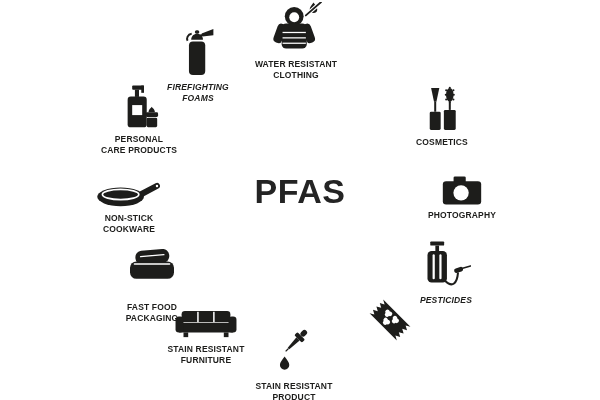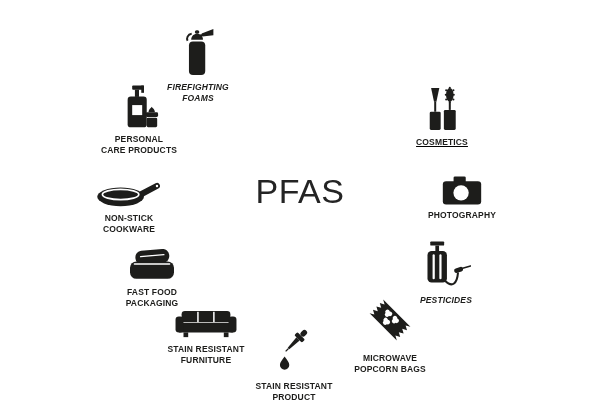--- a/index.html
+++ b/index.html
@@ -9,33 +9,52 @@
   }
   .item { position:absolute; width:120px; display:flex; flex-direction:column; align-items:center; }
   .item .label {
     margin-top:5px; font-size:8.5px; font-weight:bold; line-height:1.35;
     text-align:center; color:#1d1d1b; white-space:pre-line; letter-spacing:.15px;
   }
   .icon { display:block; }
   .icon svg { display:block; fill:#1d1d1b; }
   .pfas-title {
     position:absolute; left:230px; top:172px; width:140px; text-align:center;
-    font-size:34px; font-weight:normal; color:#242424; letter-spacing:.5px;
+    font-size:34px; font-weight:bold; color:#242424; letter-spacing:.5px;
   }
 </style>
 </head>
 <body>
 
 <div class="stage">
 
   <div class="pfas-title">PFAS</div>
 
-
-
-  <div class="item" style="left:382px; top:86px;text-decoration:underline;">
+  <div class="item" style="left:236px; top:2px;">
+    <span class="icon">
+      <svg viewBox="0 0 60 58" width="54" height="52">
+        <path d="M49.5 .5c2.3 3.2 4.2 5.1 4.2 7.5a4.2 4.2 0 1 1-8.4 0c0-2.4 1.9-4.3 4.2-7.5z"></path>
+        <line x1="41" y1="15" x2="58" y2="0" stroke="#fff" stroke-width="4.5"></line>
+        <line x1="41" y1="15" x2="58" y2="0" stroke="#1d1d1b" stroke-width="2" stroke-linecap="round"></line>
+        <circle cx="28" cy="16" r="10.5"></circle>
+        <circle cx="28" cy="17" r="5.5" fill="#fff"></circle>
+        <rect x="7" y="24" width="10" height="22" rx="4.5" transform="rotate(20 12 35)"></rect>
+        <rect x="39" y="24" width="10" height="22" rx="4.5" transform="rotate(-20 44 35)"></rect>
+        <rect x="14" y="24" width="28" height="28" rx="5"></rect>
+        <line x1="15" y1="34" x2="41" y2="34" stroke="#fff" stroke-width="1.4"></line>
+        <line x1="15" y1="40" x2="41" y2="40" stroke="#fff" stroke-width="1.4"></line>
+        <line x1="15" y1="46" x2="41" y2="46" stroke="#fff" stroke-width="1.4"></line>
+      </svg>
+    </span>
+    <div class="label">WATER RESISTANT
+CLOTHING</div>
+  </div>
+
+
+  <div class="item" style="left:382px; top:86px;">
     <span class="icon">
       <svg viewBox="0 0 34 50" width="31" height="46">
         <polygon points="4.5,2 13.5,2 10.3,17 7.7,17"></polygon>
         <rect x="7.9" y="17" width="2.2" height="11"></rect>
         <rect x="3" y="28" width="12" height="20" rx="1.5"></rect>
         <ellipse cx="25" cy="9.5" rx="4.2" ry="7.5"></ellipse>
         <circle cx="21" cy="4.5" r="1.1"></circle>
           <circle cx="29" cy="4.5" r="1.1"></circle>
         <circle cx="20.6" cy="9.5" r="1.1"></circle>
           <circle cx="29.4" cy="9.5" r="1.1"></circle>
@@ -89,22 +108,20 @@
             <circle cx="34.5" cy="26.5" r="2.6"></circle>
               <circle cx="38" cy="27.2" r="2.6"></circle>
               <circle cx="36.2" cy="29.6" r="2.6"></circle>
             <circle cx="28.5" cy="35.5" r="2.6"></circle>
               <circle cx="32" cy="35.5" r="2.6"></circle>
               <circle cx="30.2" cy="38" r="2.6"></circle>
           </g>
         </g>
       </svg>
     </span>
-    <div class="label">MICROWAVE
-POPCORN BAGS</div>
   </div>
 
   <div class="item" style="left:234px; top:327px;">
     <span class="icon">
       <svg viewBox="0 0 50 54" width="45" height="49">
         <g transform="rotate(45 24 18)">
           <rect x="21" y="-2" width="6" height="8" rx="3"></rect>
           <rect x="18" y="6" width="12" height="5" rx="1.5"></rect>
           <polygon points="21.5,11 26.5,11 25.2,26 22.8,26"></polygon>
           <rect x="23.3" y="26" width="1.4" height="4.5"></rect>
@@ -127,21 +144,21 @@
         <rect x=".5" y="8" width="8.5" height="17" rx="3.5"></rect>
         <rect x="57" y="8" width="8.5" height="17" rx="3.5"></rect>
         <rect x="9" y="25" width="5" height="5"></rect>
         <rect x="52" y="25" width="5" height="5"></rect>
       </svg>
     </span>
     <div class="label">STAIN RESISTANT
 FURNITURE</div>
   </div>
 
-  <div class="item" style="left:92px; top:249px;">
+  <div class="item" style="left:92px; top:249px;gap:15px;">
     <span class="icon">
       <svg viewBox="0 0 56 36" width="52" height="33">
         <g transform="rotate(-5 28 10)">
           <rect x="10" y="1" width="37" height="15" rx="7"></rect>
           <rect x="15" y="6.5" width="27" height="1.5" rx=".75" fill="#fff"></rect>
         </g>
         <rect x="4" y="13.5" width="48" height="19" rx="7"></rect>
         <rect x="8" y="15.5" width="40" height="1.6" rx=".8" fill="#fff"></rect>
       </svg>
     </span>

